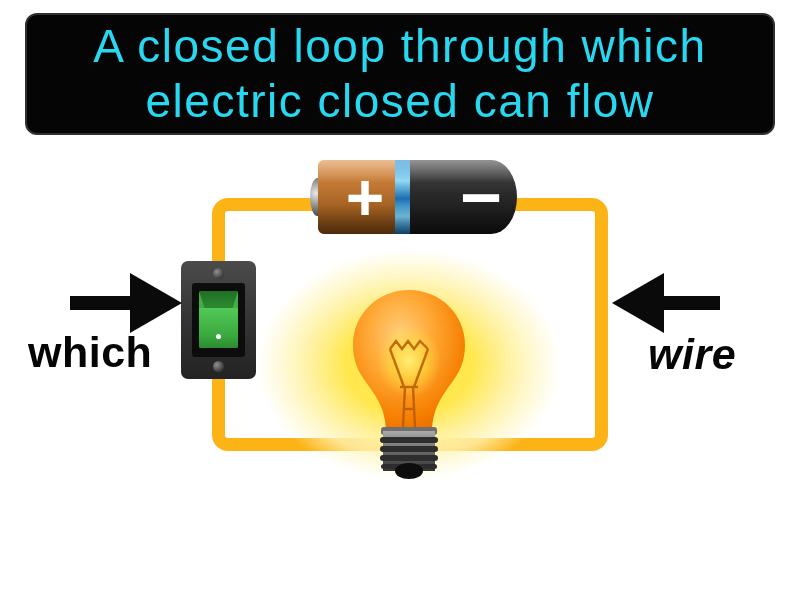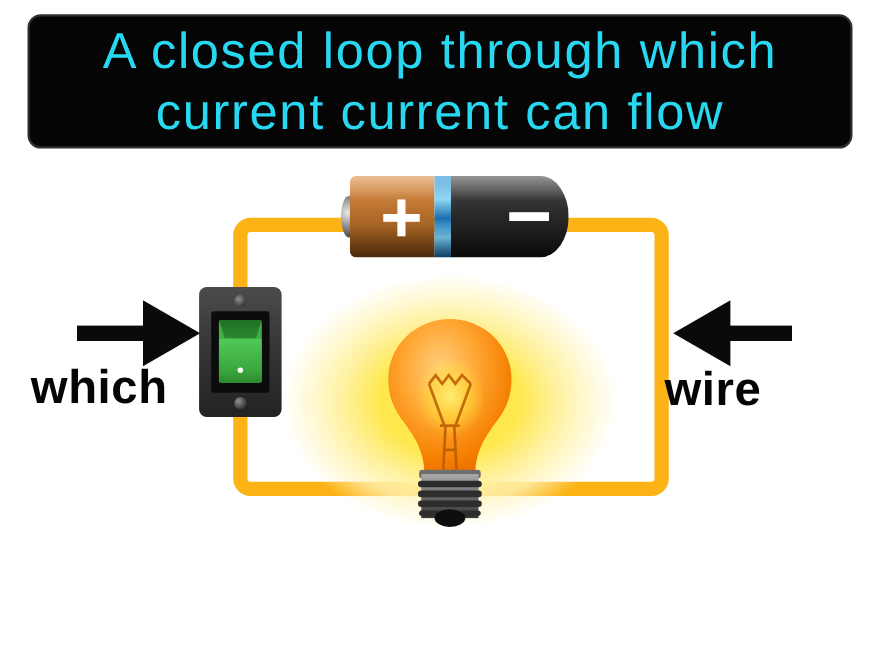--- a/index.html
+++ b/index.html
@@ -103,30 +103,30 @@
   .arrow-switch .shaft{left:0;width:64px;}
   .arrow-switch .head{left:60px;border-left:52px solid #0a0a0a;}
   .arrow-wire{left:612px;top:273px;width:108px;}
   .arrow-wire .shaft{left:46px;width:62px;}
   .arrow-wire .head{left:0;border-right:52px solid #0a0a0a;}
 
   
   .part-label{position:absolute;z-index:4;color:#050505;font-weight:bold;font-size:43px;
     letter-spacing:0.5px;white-space:nowrap;}
   .label-switch{left:28px;top:328px;}
-  .label-wire{left:604px;top:330px;}
+  .label-wire{left:648px;top:330px;font-style:italic;}
 </style>
 </head>
 <body>
 
 <div class="stage">
 
   <div class="title-box">
     <div class="title-line">A closed loop through which</div>
-    <div class="title-line">current current can flow</div>
+    <div class="title-line">electric closed can flow</div>
   </div>
 
   <div class="wire-loop"></div>
 
   <div class="glow"></div>
 
   <div class="battery">
     <div class="battery-nub"></div>
     <div class="battery-body">
       <div class="seg seg-copper"></div>

